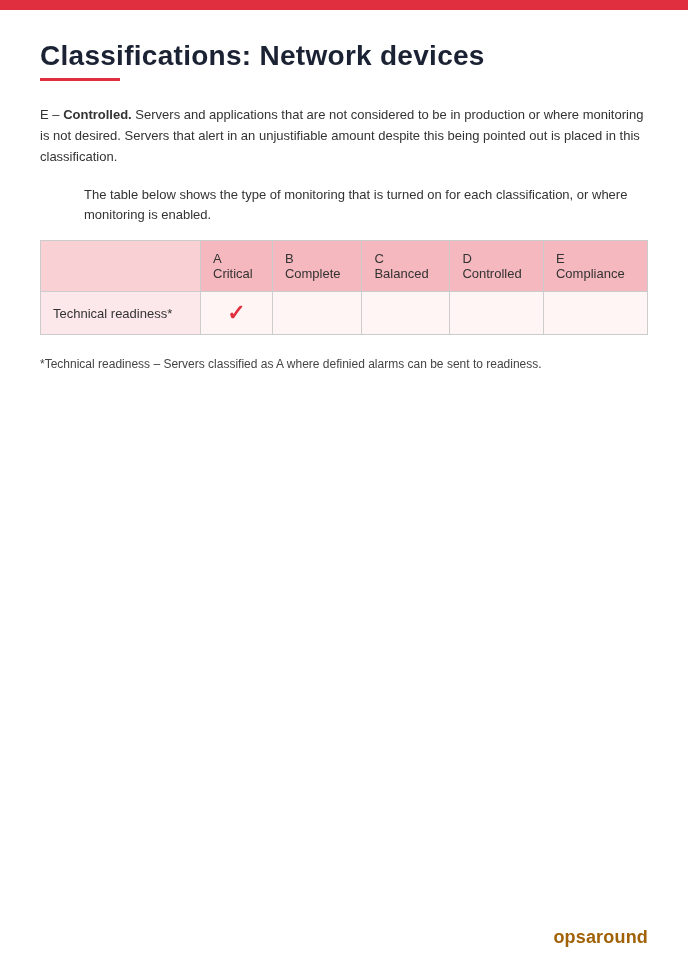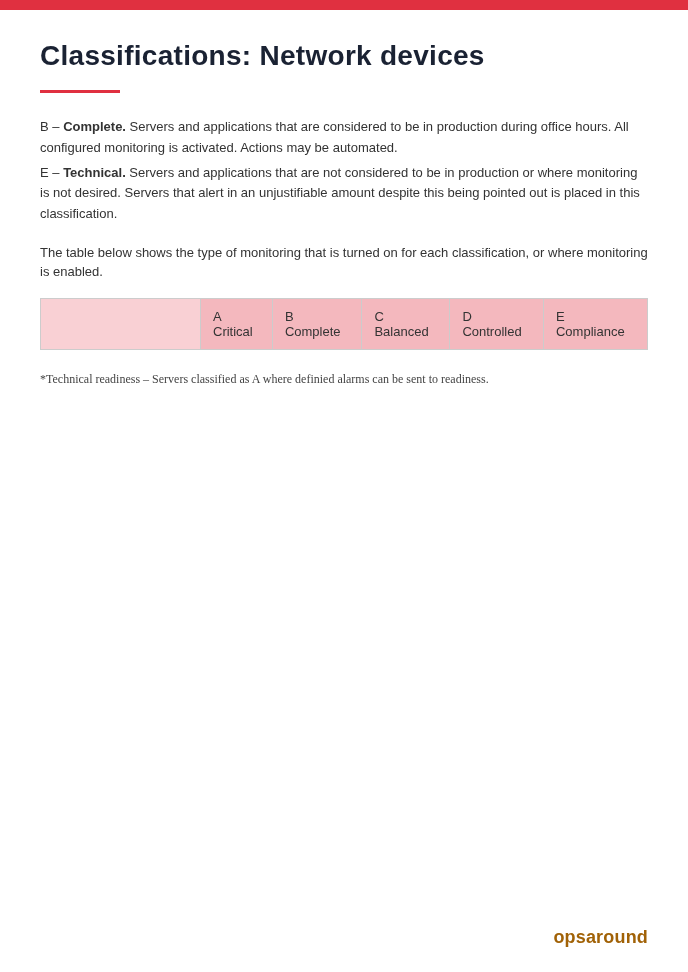--- a/index.html
+++ b/index.html
@@ -20,21 +20,21 @@
     }
 
     .content {
       padding: 30px 40px 60px 40px;
     }
 
     .page-title {
       font-size: 28px;
       font-weight: 900;
       color: #1a2233;
-      margin-bottom: 18px;
+      margin-bottom: 6px;
       letter-spacing: 0.01em;
     }
 
     .title-underline {
       width: 80px;
       height: 3px;
       background: #e03040;
       margin-bottom: 24px;
     }
 
@@ -51,20 +51,21 @@
 
     .bold {
       font-weight: 700;
     }
 
     .table-intro {
       font-size: 13px;
       color: #333;
       margin-bottom: 16px;
       line-height: 1.5;
+      margin-left: 44px;
     }
 
     .classification-table {
       width: 100%;
       border-collapse: collapse;
       margin-bottom: 20px;
       border: 1px solid #ccc;
     }
 
     .classification-table th,
@@ -107,21 +108,20 @@
       font-size: 22px;
       font-weight: 900;
       line-height: 1;
     }
 
     .footnote {
       font-size: 12px;
       color: #444;
       margin-top: 10px;
       line-height: 1.5;
-      font-family: Liberation Serif, serif;
     }
 
     .opslogix-brand {
       position: absolute;
       bottom: 24px;
       right: 40px;
       font-size: 18px;
       font-weight: 700;
       color: #e03040;
       letter-spacing: 0.01em;
@@ -135,40 +135,47 @@
 <body>
 
 <div class="top-bar"></div>
 
 <div class="content">
   <h1 class="page-title">Classifications: Network devices</h1>
   <div class="title-underline"></div>
 
   <div class="description-section">
 
-      <p><span>B – </span><span class="bold">Complete.</span> Servers and applications that are considered to be in production during office hours. All configured monitoring is activated. Actions may be automated.</p>
-      <p><span>E – </span><span class="bold">Technical.</span> Servers and applications that are not considered to be in production or where monitoring is not desired. Servers that alert in an unjustifiable amount despite this being pointed out is placed in this classification.</p>
+      <p><span>E – </span><span class="bold">Controlled.</span> Servers and applications that are not considered to be in production or where monitoring is not desired. Servers that alert in an unjustifiable amount despite this being pointed out is placed in this classification.</p>
     </div>
 
   <p class="table-intro">The table below shows the type of monitoring that is turned on for each classification, or where monitoring is enabled.</p>
 
   <table class="classification-table">
     <thead>
       <tr class="header-row">
 
       <th class="empty-header" style="width: 160px;"></th>
           <th>A<br>Critical</th>
           <th>B<br>Complete</th>
           <th>C<br>Balanced</th>
           <th>D<br>Controlled</th>
           <th>E<br>Compliance</th>
         </tr>
     </thead>
     <tbody>
 
+    <tr class="data-row">
+          <td class="row-label">Technical readiness*</td>
+          <td class="check-cell"><span class="check-mark">✓</span></td>
+          <td class="check-cell"></td>
+          <td class="check-cell"></td>
+          <td class="check-cell"></td>
+          <td class="check-cell"></td>
+        </tr>
       </tbody>
   </table>
 
   <p class="footnote">*Technical readiness – Servers classified as A where definied alarms can be sent to readiness.</p>
 </div>
 
 <div class="opslogix-brand">
   <span>ops</span><span>around</span>
 </div>
 

